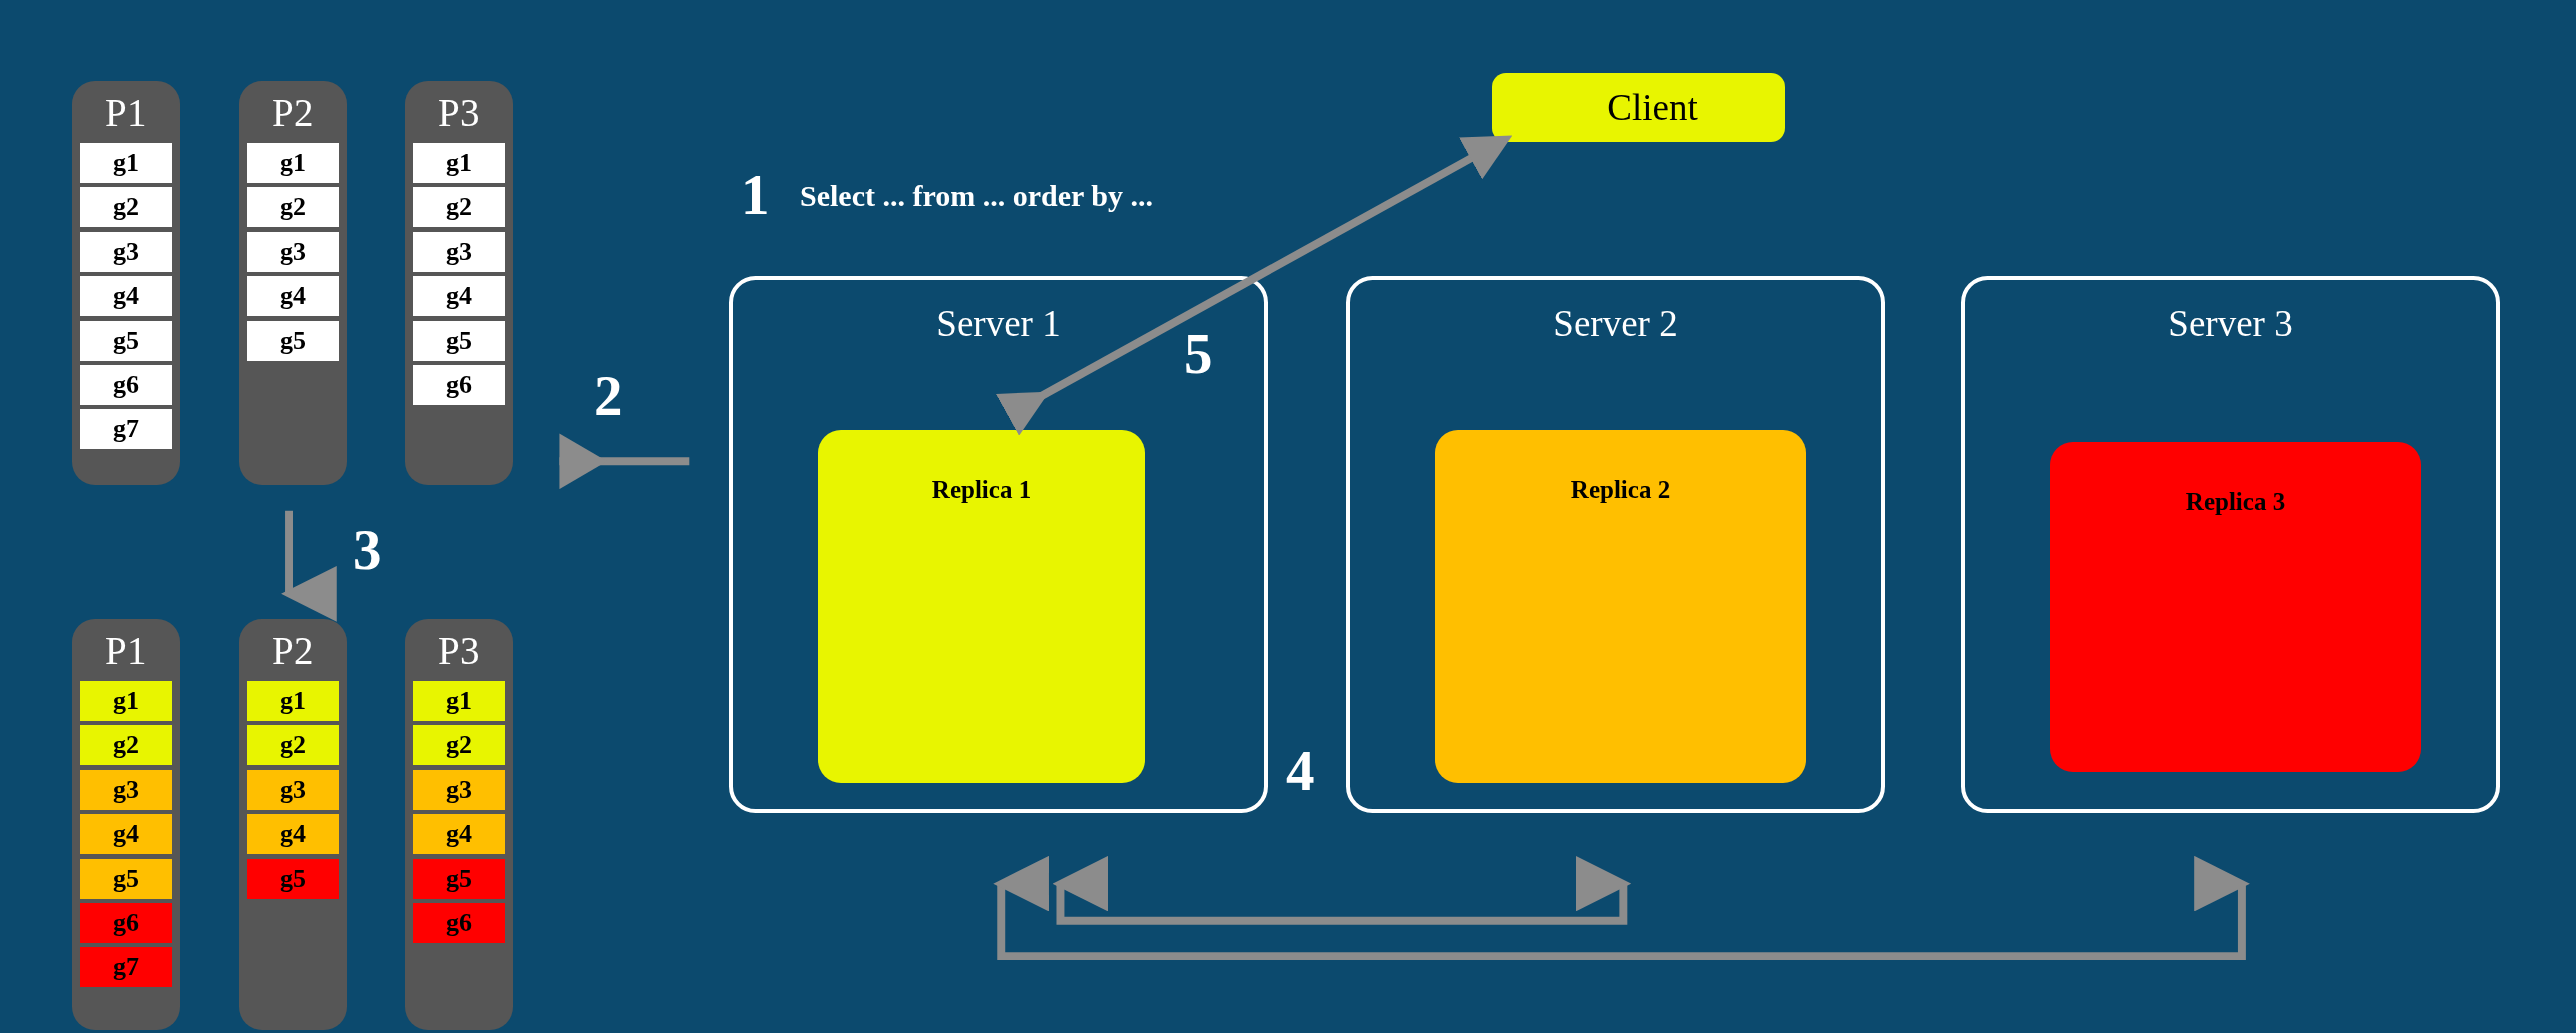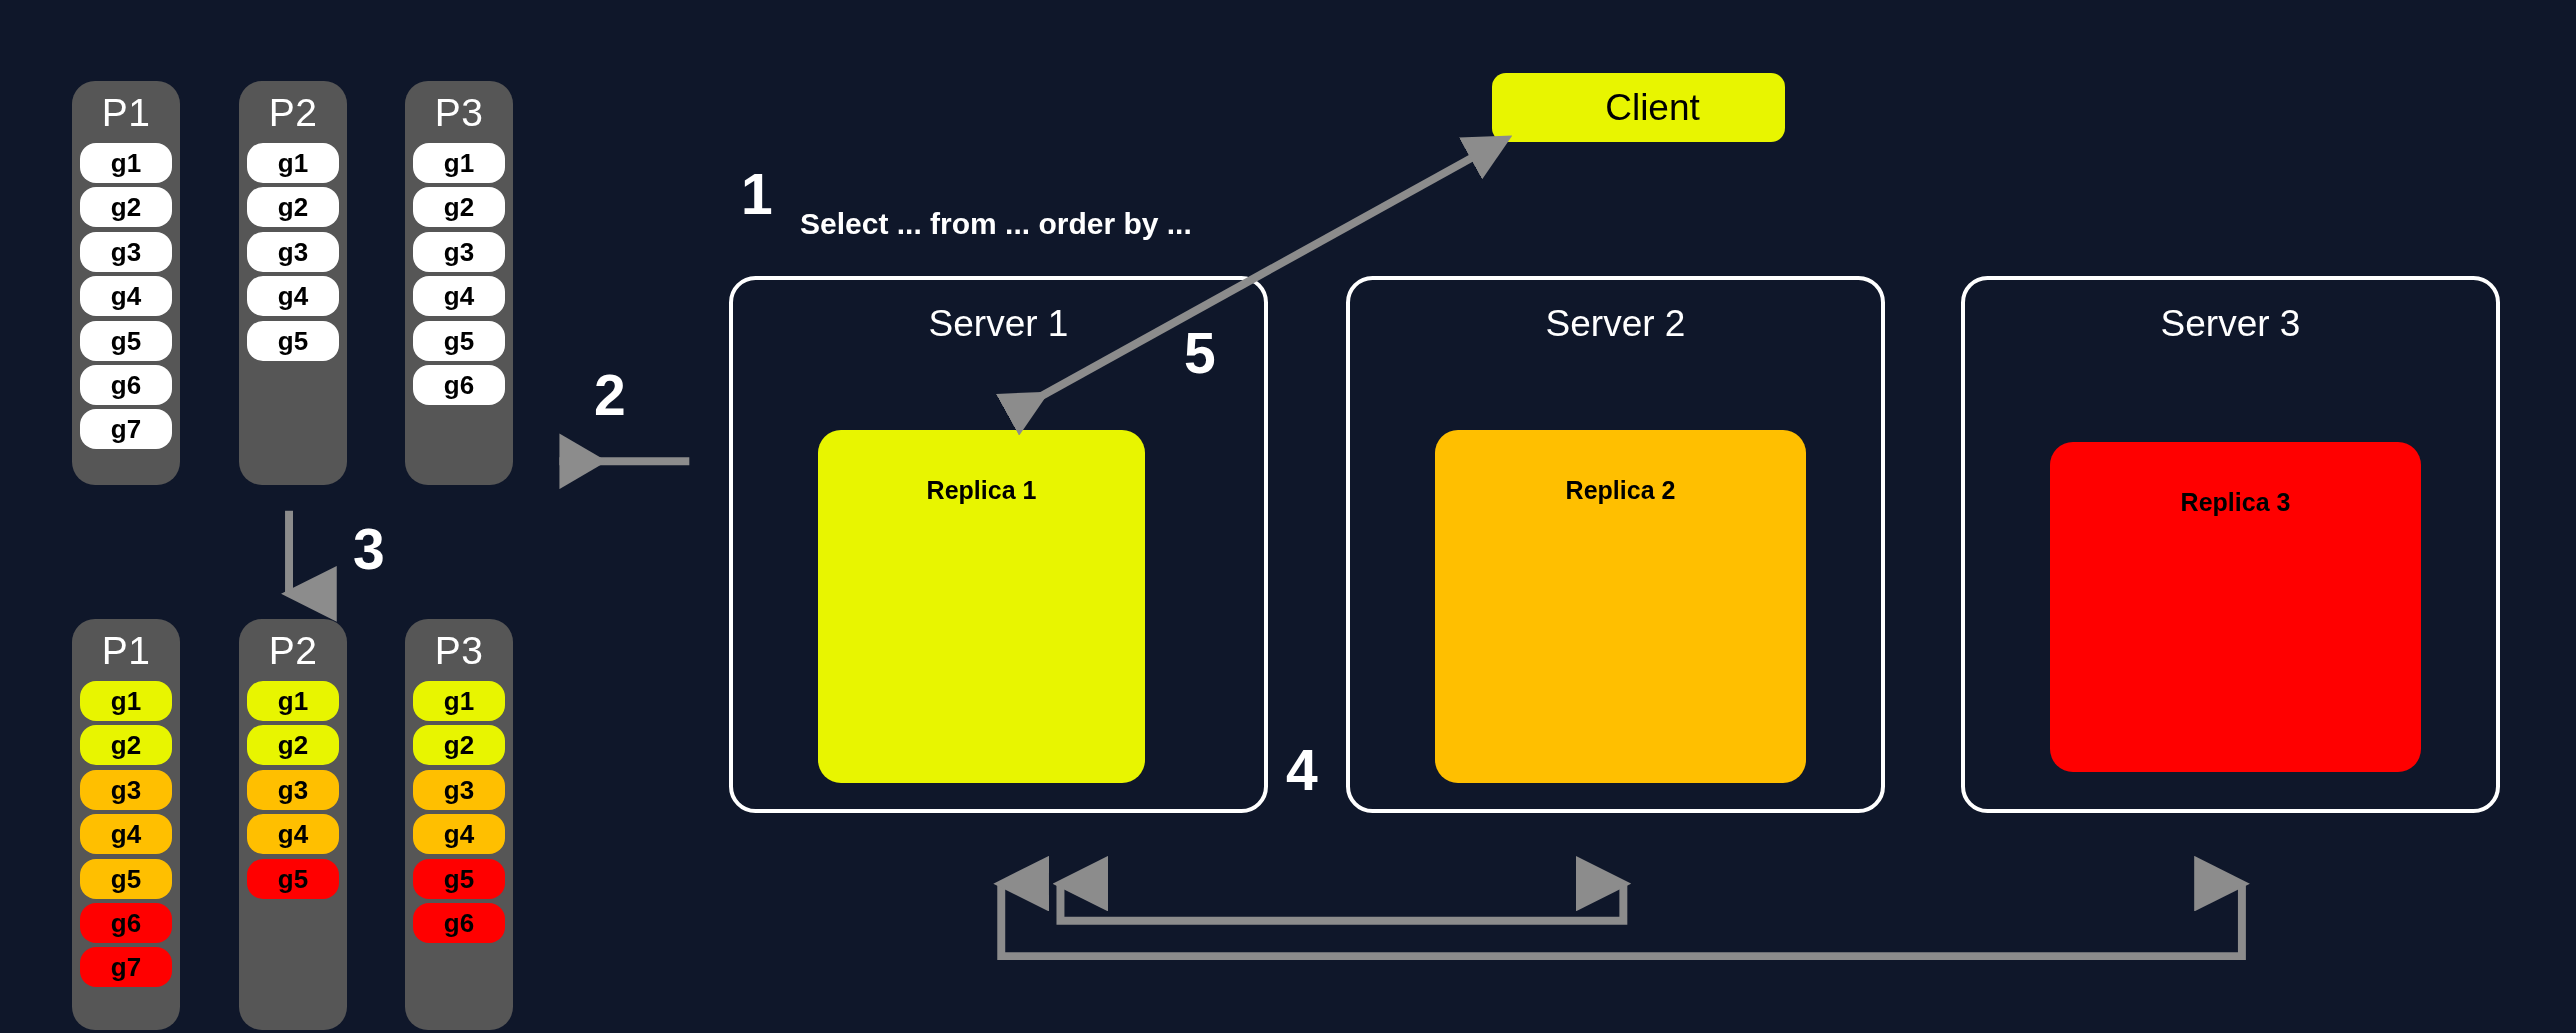--- a/index.html
+++ b/index.html
@@ -4,22 +4,22 @@
 <style>
   html, body {
     margin: 0;
     padding: 0;
     background: #333333;
   }
   #root {
     position: relative;
     width: 2576px;
     height: 1033px;
-    background: #0f172a;
-    font-family: Liberation Sans, sans-serif;
+    background: #0c4a6e;
+    font-family: Liberation Serif, serif;
     overflow: hidden;
   }
 
   
   .partition {
     position: absolute;
     background: #565656;
     border-radius: 23px;
     box-sizing: border-box;
     display: flex;
@@ -45,21 +45,20 @@
   .cell {
     width: 92px;
     height: 40px;
     display: flex;
     align-items: center;
     justify-content: center;
     color: #000000;
     font-size: 26px;
     font-weight: bold;
     line-height: 1;
-    border-radius: 16px;
   }
   .cell.plain  { background: #ffffff; }
   .cell.green  { background: #e8f500; }
   .cell.orange { background: #ffbf00; }
   .cell.red    { background: #ff0000; }
 
   
   .server {
     position: absolute;
     border: 4.4px solid #ffffff;
@@ -115,21 +114,20 @@
     font-weight: bold;
     line-height: 1;
   }
   .query-label {
     position: absolute;
     color: #ffffff;
     font-size: 30px;
     font-weight: bold;
     line-height: 1;
     white-space: nowrap;
-    margin-top: 28px;
   }
 
   
   #arrows {
     position: absolute;
     left: 0; top: 0;
     width: 2576px; height: 1033px;
     pointer-events: none;
   }
 </style>

